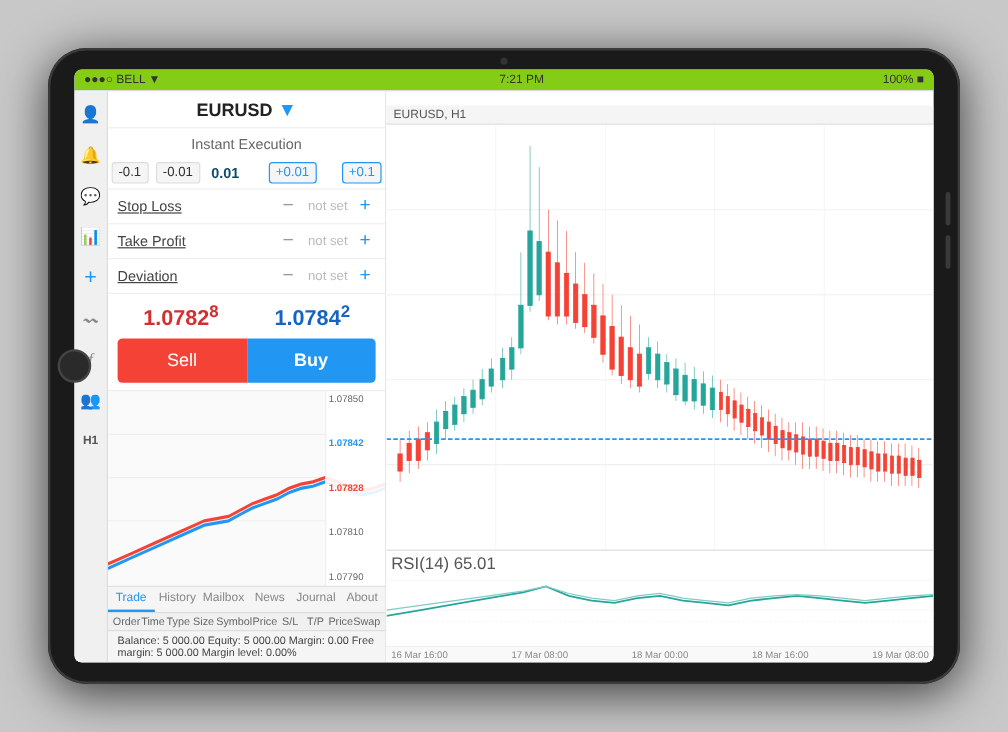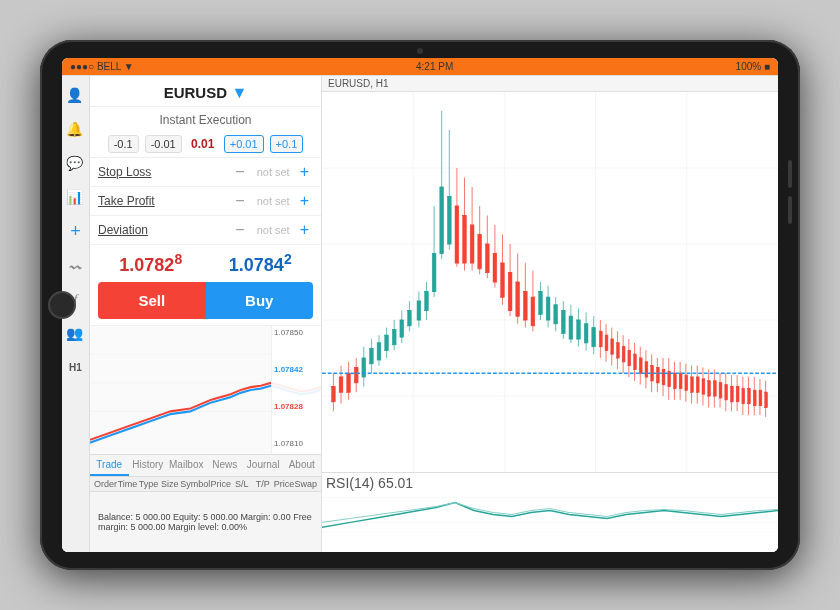--- a/index.html
+++ b/index.html
@@ -29,21 +29,21 @@
       flex: 1;
       background: #fff;
       border-radius: 6px;
       overflow: hidden;
       display: flex;
       flex-direction: column;
     }
 
     
     .status-bar {
-      background: #f97316;
+      background: #84cc16;
       display: flex;
       justify-content: space-between;
       align-items: center;
       padding: 2px 8px;
       font-size: 10px;
       color: #333;
       border-bottom: 1px solid #ddd;
       height: 18px;
     }
     .status-left { display: flex; align-items: center; gap: 4px; }
@@ -102,25 +102,25 @@
     }
     .vol-btn {
       font-size: 11px;
       padding: 2px 5px;
       border: 1px solid #ddd;
       border-radius: 3px;
       background: #f5f5f5;
       cursor: pointer;
       color: #333;
     }
-    .vol-btn.blue { color: #2196f3; border-color: #2196f3; }
+    .vol-btn.blue { color: #2196f3; border-color: #2196f3; margin-left: 15px; }
     .vol-val {
       font-size: 12px;
       font-weight: 600;
-      color: #b91c1c;
+      color: #0c4a6e;
       min-width: 30px;
       text-align: center;
     }
 
     .param-row {
       display: flex;
       align-items: center;
       padding: 5px 8px;
       border-bottom: 1px solid #f0f0f0;
     }
@@ -171,21 +171,21 @@
       gap: 0;
       margin: 0 8px 6px;
     }
     .sell-btn {
       flex: 1;
       background: #f44336;
       color: #fff;
       border: none;
       padding: 10px;
       font-size: 15px;
-      font-weight: 700;
+      font-weight: 400;
       border-radius: 4px 0 0 4px;
       cursor: pointer;
     }
     .buy-btn {
       flex: 1;
       background: #2196f3;
       color: #fff;
       border: none;
       padding: 10px;
       font-size: 15px;
@@ -233,40 +233,41 @@
     .th {
       flex: 1;
       font-size: 9px;
       color: #666;
       text-align: center;
     }
 
     .status-footer {
       background: #f5f5f5;
       border-top: 1px solid #ddd;
-      padding: 20px 8px;
+      padding: 3px 8px;
       font-size: 9px;
       color: #444;
     }
 
     
     .right-panel {
       flex: 1;
       display: flex;
       flex-direction: column;
       background: #fff;
       overflow: hidden;
     }
 
     .chart-header {
       background: #f5f5f5;
       padding: 2px 6px;
       font-size: 10px;
       color: #555;
       border-bottom: 1px solid #ddd;
+      margin-top: 12px;
     }
 
     .main-chart {
       flex: 1;
       position: relative;
       overflow: hidden;
       background: #fff;
     }
 
     .rsi-chart {
@@ -347,21 +348,21 @@
     <div class="side-btn"></div>
     <div class="side-btn"></div>
   </div>
 
   <div class="tablet-inner">
 
     <div class="status-bar">
       <div class="status-left">
         <span>●●●○ BELL ▼</span>
       </div>
-      <div class="status-center">4:21 PM</div>
+      <div class="status-center">7:21 PM</div>
       <div class="status-right">
         <span>100% ■</span>
       </div>
     </div>
 
     <div class="main-area">
 
       <div class="left-panel">
 
         <div style="display:flex; flex-direction:row; height:100%;">
@@ -655,16 +656,23 @@
             <line x1="0" y1="25" x2="480" y2="25" stroke="#f0f0f0" stroke-width="0.5"></line>
             <line x1="0" y1="50" x2="480" y2="50" stroke="#f0f0f0" stroke-width="0.5"></line>
             <line x1="0" y1="60" x2="480" y2="60" stroke="#eee" stroke-width="0.5" stroke-dasharray="2,2"></line>
 
             <polyline points="0,55 30,50 60,45 90,40 120,35 140,30 160,38 180,42 200,44 220,40 240,38 260,42 280,44 300,46 320,42 340,40 360,38 380,40 400,42 420,44 440,42 460,40 480,38" fill="none" stroke="#26a69a" stroke-width="1.5"></polyline>
 
             <polyline points="0,50 30,46 60,42 90,38 120,34 140,30 160,36 180,40 200,42 220,38 240,36 260,40 280,42 300,44 320,40 340,38 360,37 380,38 400,40 420,42 440,40 460,38 480,37" fill="none" stroke="#80cbc4" stroke-width="1"></polyline>
           </svg>
         </div>
 
+        <div class="chart-x-axis">
+          <span>16 Mar 16:00</span>
+          <span>17 Mar 08:00</span>
+          <span>18 Mar 00:00</span>
+          <span>18 Mar 16:00</span>
+          <span>19 Mar 08:00</span>
+        </div>
       </div>
     </div>
   </div>
 </div>
 
 </body></html>

